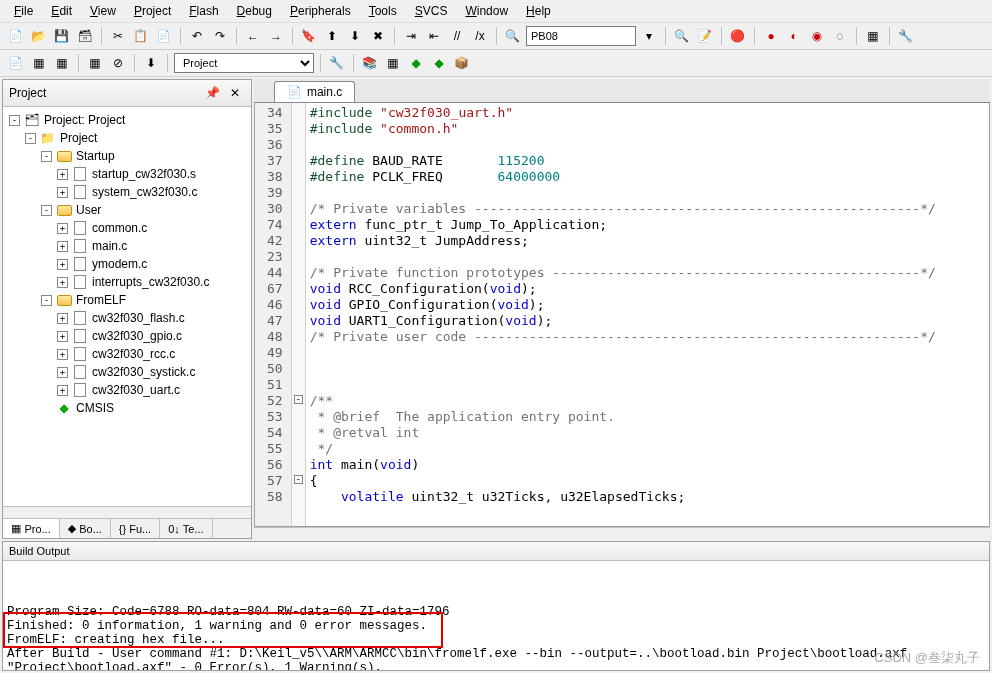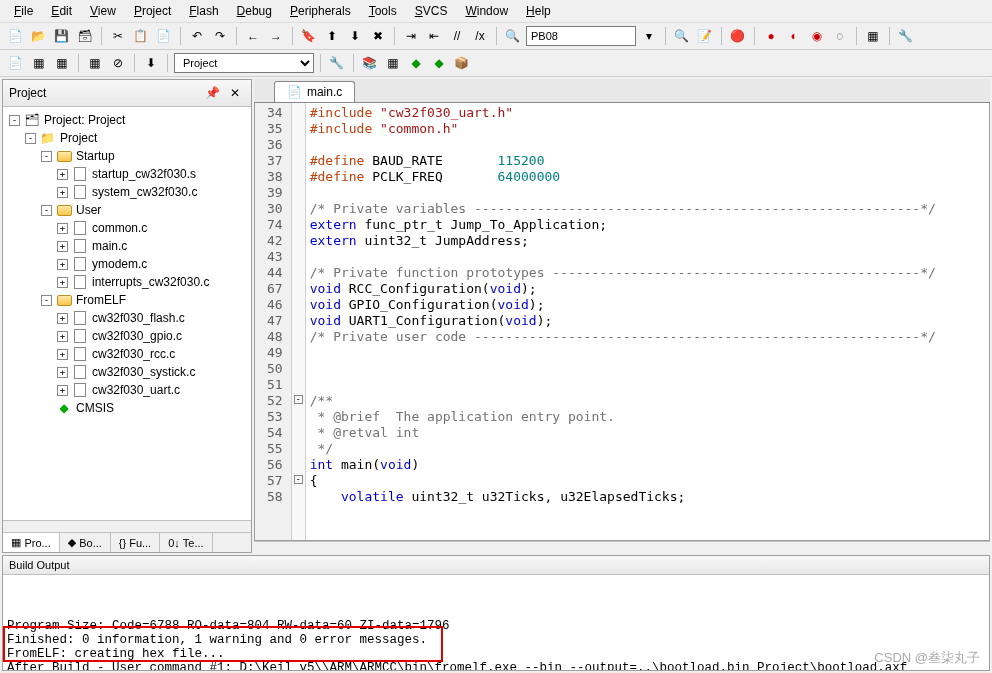--- a/index.html
+++ b/index.html
@@ -32,22 +32,22 @@
   .gutter-line { height: 16px; line-height: 16px; }
   .fold-gutter { width: 14px; background: #f8f8f8; border-right: 1px solid #d0d0d0; font-family: monospace; font-size: 10px; }
   .fold-line { height: 16px; display: flex; align-items: center; justify-content: center; }
   .fold-box { width: 9px; height: 9px; border: 1px solid #888; font-size: 9px; line-height: 7px; text-align: center; cursor: pointer; }
   .code-lines { flex: 1; font-family: Consolas, monospace; font-size: 13px; padding: 2px 4px; overflow: auto; white-space: pre; }
   .code-line { height: 16px; line-height: 16px; }
   .kw { color: #0000cc; }
   .str { color: #a31515; }
   .num { color: #008080; }
   .com { color: #737373; }
-  .pp { color: #c2410c; }
-  .build-panel { height: 116px; background: #fff; border: 1px solid #a0a0a0; margin: 0 2px 2px 2px; display: flex; flex-direction: column; }
+  .pp { color: #14532d; }
+  .build-panel { height: 130px; background: #fff; border: 1px solid #a0a0a0; margin: 0 2px 2px 2px; display: flex; flex-direction: column; }
   .build-title { background: linear-gradient(#f8f8f8,#e8e8e8); border-bottom: 1px solid #c0c0c0; padding: 3px 6px; font-size: 11px; }
   .build-content { flex: 1; overflow: auto; font-family: Liberation Mono, monospace; font-size: 12.5px; padding: 2px 4px; position: relative; white-space: pre; }
   .red-box { border: 2px solid #e00000; position: absolute; left: 0; top: 51px; width: 440px; height: 36px; pointer-events: none; }
   .watermark { position: absolute; right: 12px; bottom: 6px; color: #aaa; font-size: 13px; font-family: sans-serif; }
   .scroll-placeholder { height: 12px; background: #f0f0f0; border-top: 1px solid #c0c0c0; }
 </style>
 </head>
 <body>
 
 <div class="menubar" id="menubar">
@@ -277,21 +277,21 @@
       <div class="gutter" id="gutter">
           <div class="gutter-line">34</div>
           <div class="gutter-line">35</div>
           <div class="gutter-line">36</div>
           <div class="gutter-line">37</div>
           <div class="gutter-line">38</div>
           <div class="gutter-line">39</div>
           <div class="gutter-line">30</div>
           <div class="gutter-line">74</div>
           <div class="gutter-line">42</div>
-          <div class="gutter-line">43</div>
+          <div class="gutter-line">23</div>
           <div class="gutter-line">44</div>
           <div class="gutter-line">67</div>
           <div class="gutter-line">46</div>
           <div class="gutter-line">47</div>
           <div class="gutter-line">48</div>
           <div class="gutter-line">49</div>
           <div class="gutter-line">50</div>
           <div class="gutter-line">51</div>
           <div class="gutter-line">52</div>
           <div class="gutter-line">53</div>

